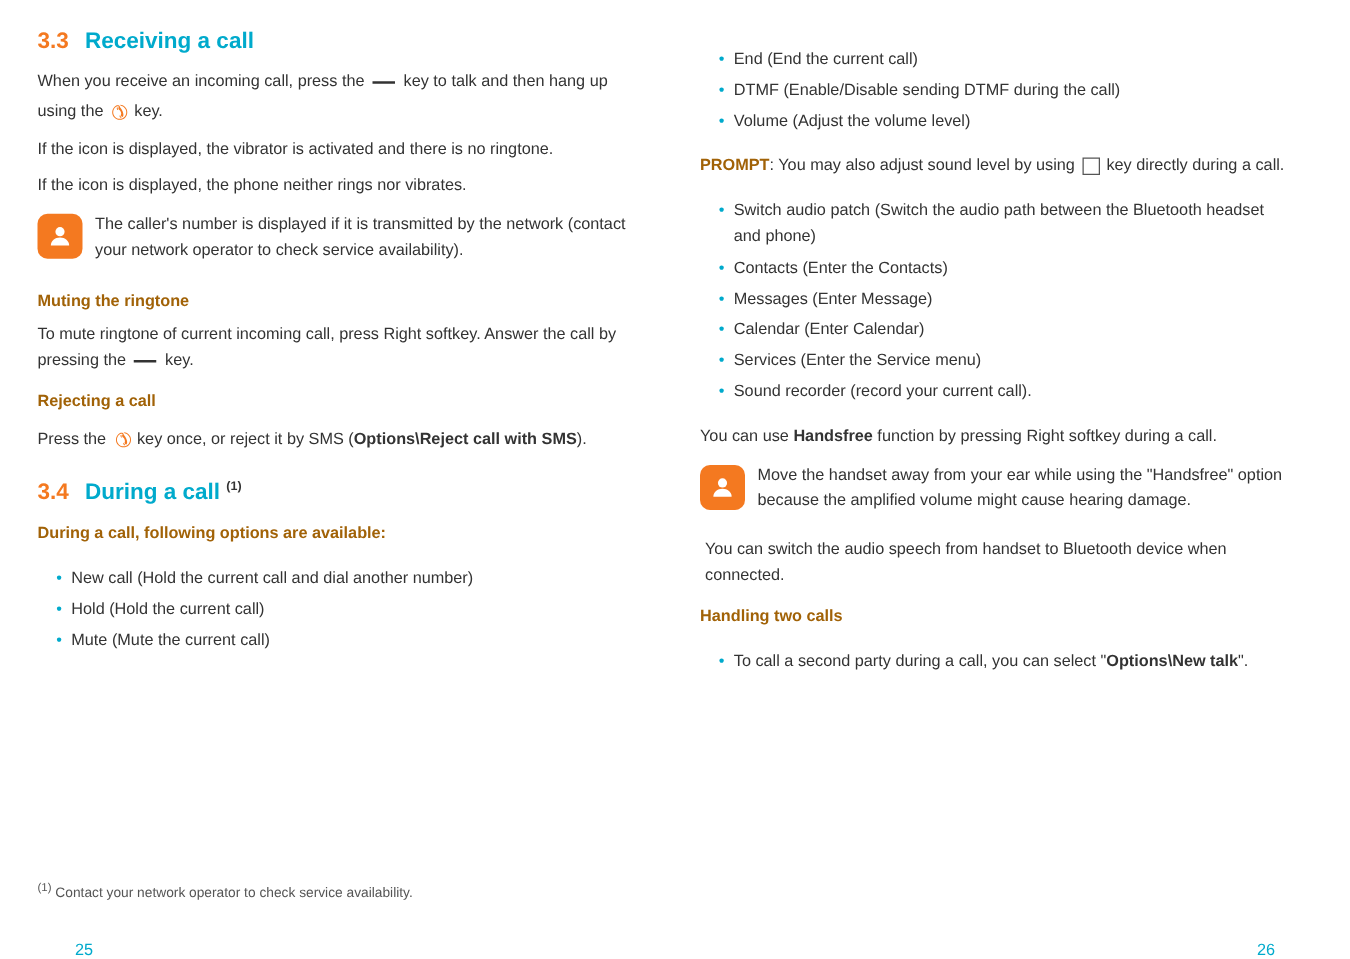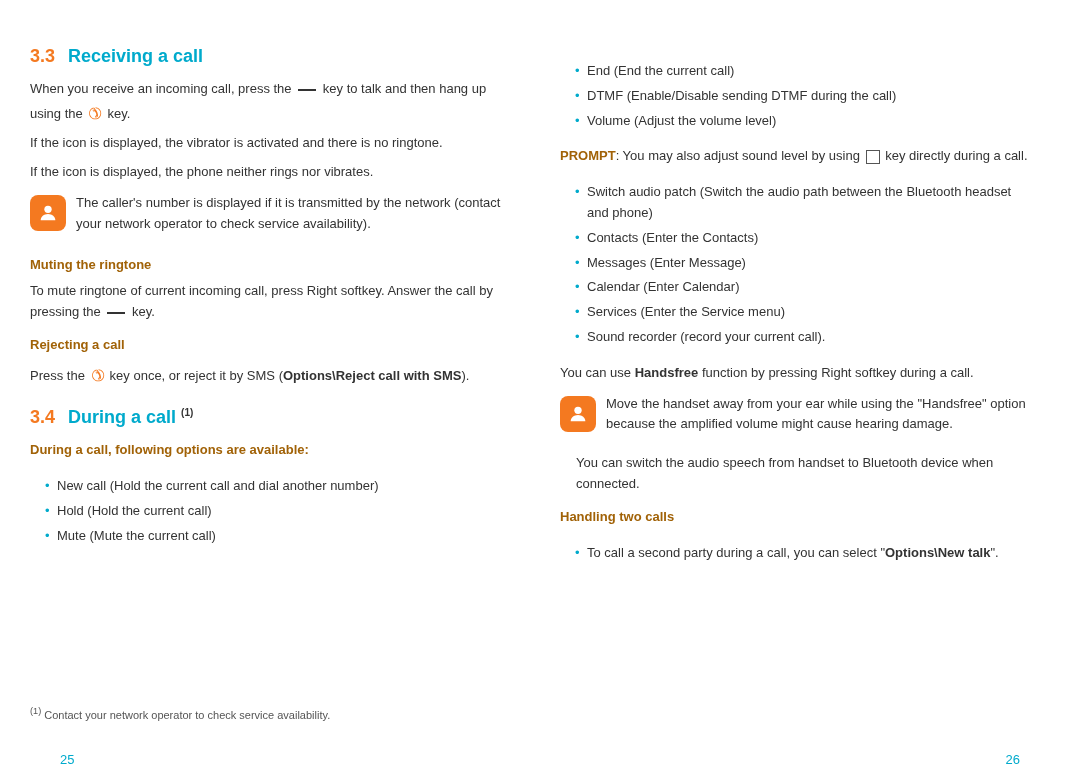--- a/index.html
+++ b/index.html
@@ -10,21 +10,21 @@
       background: #fff;
       width: 1080px;
       min-height: 767px;
       display: flex;
       flex-direction: column;
     }
 
     .page-container {
       display: flex;
       flex: 1;
-      padding: 46px 30px 20px 30px;
+      padding: 22px 30px 20px 30px;
       gap: 40px;
     }
 
     .left-column {
       flex: 1;
       max-width: 490px;
     }
 
     .right-column {
       flex: 1;
@@ -263,21 +263,21 @@
     <div class="icon-box">
       <div class="icon-circle">
         <svg viewBox="0 0 24 24">
           <circle cx="12" cy="8" r="4"></circle>
           <path d="M4 20c0-4 3.6-7 8-7s8 3 8 7"></path>
         </svg>
       </div>
       <p>Move the handset away from your ear while using the "Handsfree" option because the amplified volume might cause hearing damage.</p>
     </div>
 
-    <p style="margin: 8px 16px;">You can switch the audio speech from handset to Bluetooth device when connected.</p>
+    <p style="margin: 8px 4px;">You can switch the audio speech from handset to Bluetooth device when connected.</p>
 
     <p class="subheading">Handling two calls</p>
 
     <ul class="bullet-list">
       <li>
         <span>To call a second party during a call, you can select "</span><span class="options-bold">Options\New talk</span><span>".</span>
       </li>
     </ul>
   </div>
 </div>

